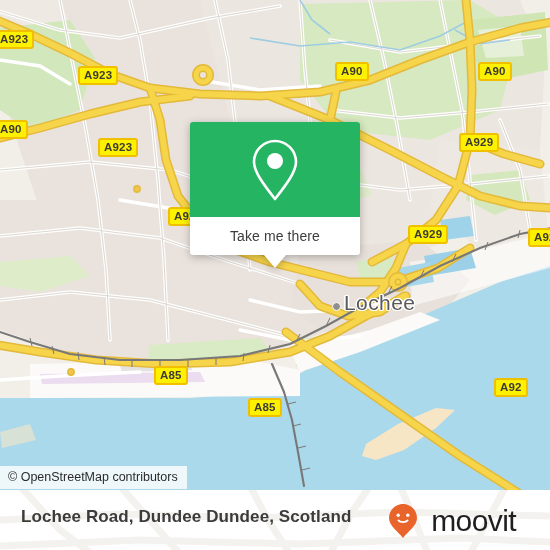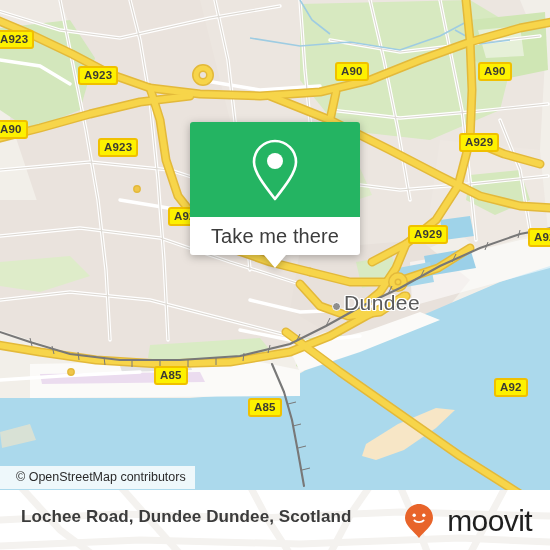--- a/index.html
+++ b/index.html
@@ -66,54 +66,54 @@
     border-radius:3px 3px 0 0;
     display:flex;align-items:center;justify-content:center;
   }
   #callout .card-bottom{
     background:#ffffff;
     height:38px;
     border-radius:0 0 3px 3px;
     display:flex;align-items:center;justify-content:center;
   }
   #callout .card-label{
-    font-size:20px;color:#3c3c3c;letter-spacing:.1px;
+    font-size:14px;color:#3c3c3c;letter-spacing:.1px;
   }
   #callout .tail{
     position:absolute;
     left:50%;margin-left:-11px;
     top:133px;
     width:0;height:0;
     border-left:11px solid transparent;
     border-right:11px solid transparent;
     border-top:13px solid #ffffff;
   }
   .pin-svg{display:block;}
 
   
   #attribution{
     position:absolute;left:0;top:466px;
     background:rgba(255,255,255,.80);
-    padding:4px 9px 5px 16px;
+    padding:4px 9px 5px 8px;
     font-size:12.5px;color:#2b2b2b;
     z-index:40;white-space:nowrap;
   }
 
   
   #footer{
     position:absolute;left:0;top:490px;width:550px;height:60px;
     background:#ffffff;overflow:hidden;
   }
   #footer-bg{position:absolute;left:0;top:0;}
   #footer-title{
     position:absolute;left:21px;top:17px;
     font-size:17px;color:#3b3b3b;letter-spacing:.1px;white-space:nowrap;font-weight:bold;
   }
   #brand{
-    position:absolute;right:18px;top:13px;
+    position:absolute;right:34px;top:13px;
     display:flex;align-items:center;gap:13px;justify-content:center;
   }
   #brand .brand-word{
     font-size:30px;color:#1f1f1f;letter-spacing:-.6px;line-height:30px;
     font-weight:400;
   }
 </style>
 </head>
 <body>
 
@@ -286,21 +286,21 @@
     <div class="shield" style="left:229px;top:98px;margin-top:28px;">B960</div>
     <div class="shield" style="left:459px;top:133px;">A929</div>
     <div class="shield" style="left:408px;top:225px;">A929</div>
     <div class="shield" style="left:168px;top:207px;">A92</div>
     <div class="shield" style="left:528px;top:228px;">A92</div>
     <div class="shield" style="left:494px;top:378px;">A92</div>
     <div class="shield" style="left:154px;top:366px;">A85</div>
     <div class="shield" style="left:248px;top:398px;">A85</div>
 
     <div class="city-dot" style="left:332px;top:302px;"></div>
-    <div class="city-label" style="left:344px;top:291px;">Dundee</div>
+    <div class="city-label" style="left:344px;top:291px;">Lochee</div>
 
     <div id="callout">
       <div class="card-top">
         <svg class="pin-svg" width="54" height="66" viewBox="0 0 54 66">
           <path d="M27 4 C15.4 4 6 13.4 6 25 C6 35 16 48 27 62 C38 48 48 35 48 25 C48 13.4 38.6 4 27 4 Z" fill="none" stroke="#ffffff" stroke-width="2.6" stroke-linejoin="round"></path>
           <circle cx="27" cy="24" r="8" fill="#ffffff"></circle>
         </svg>
       </div>
       <div class="card-bottom">
         <span class="card-label">Take me there</span>

